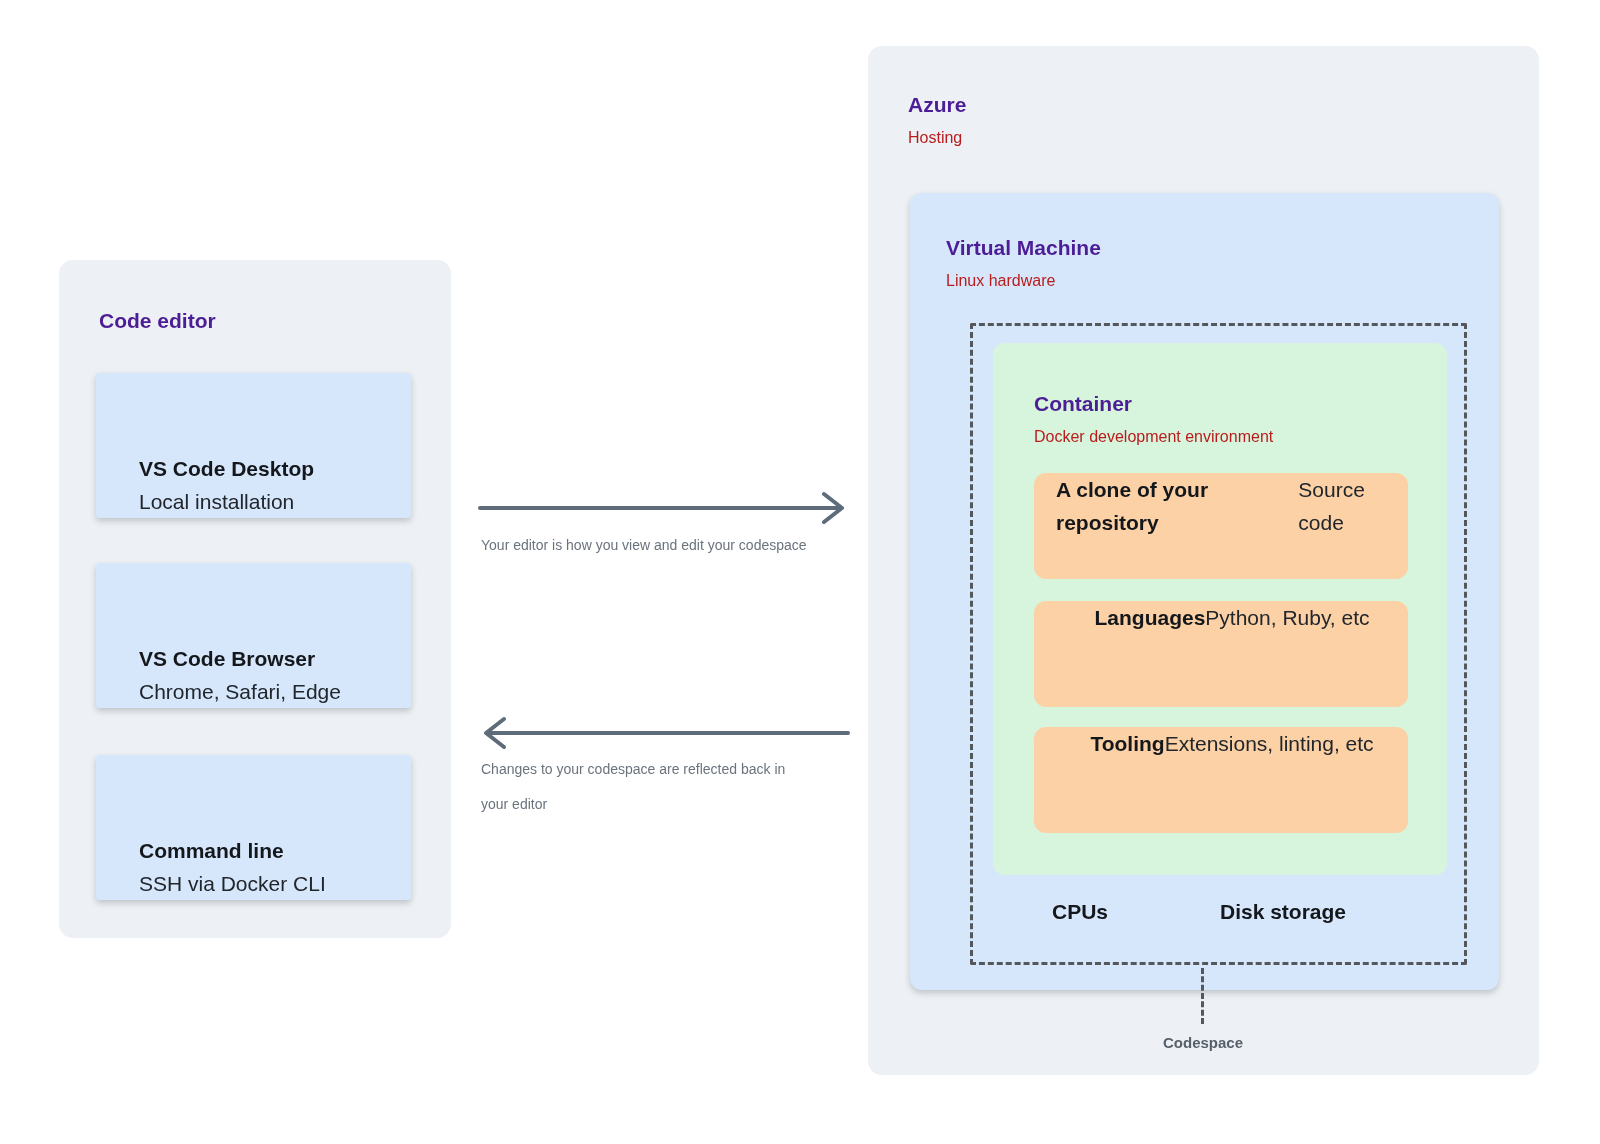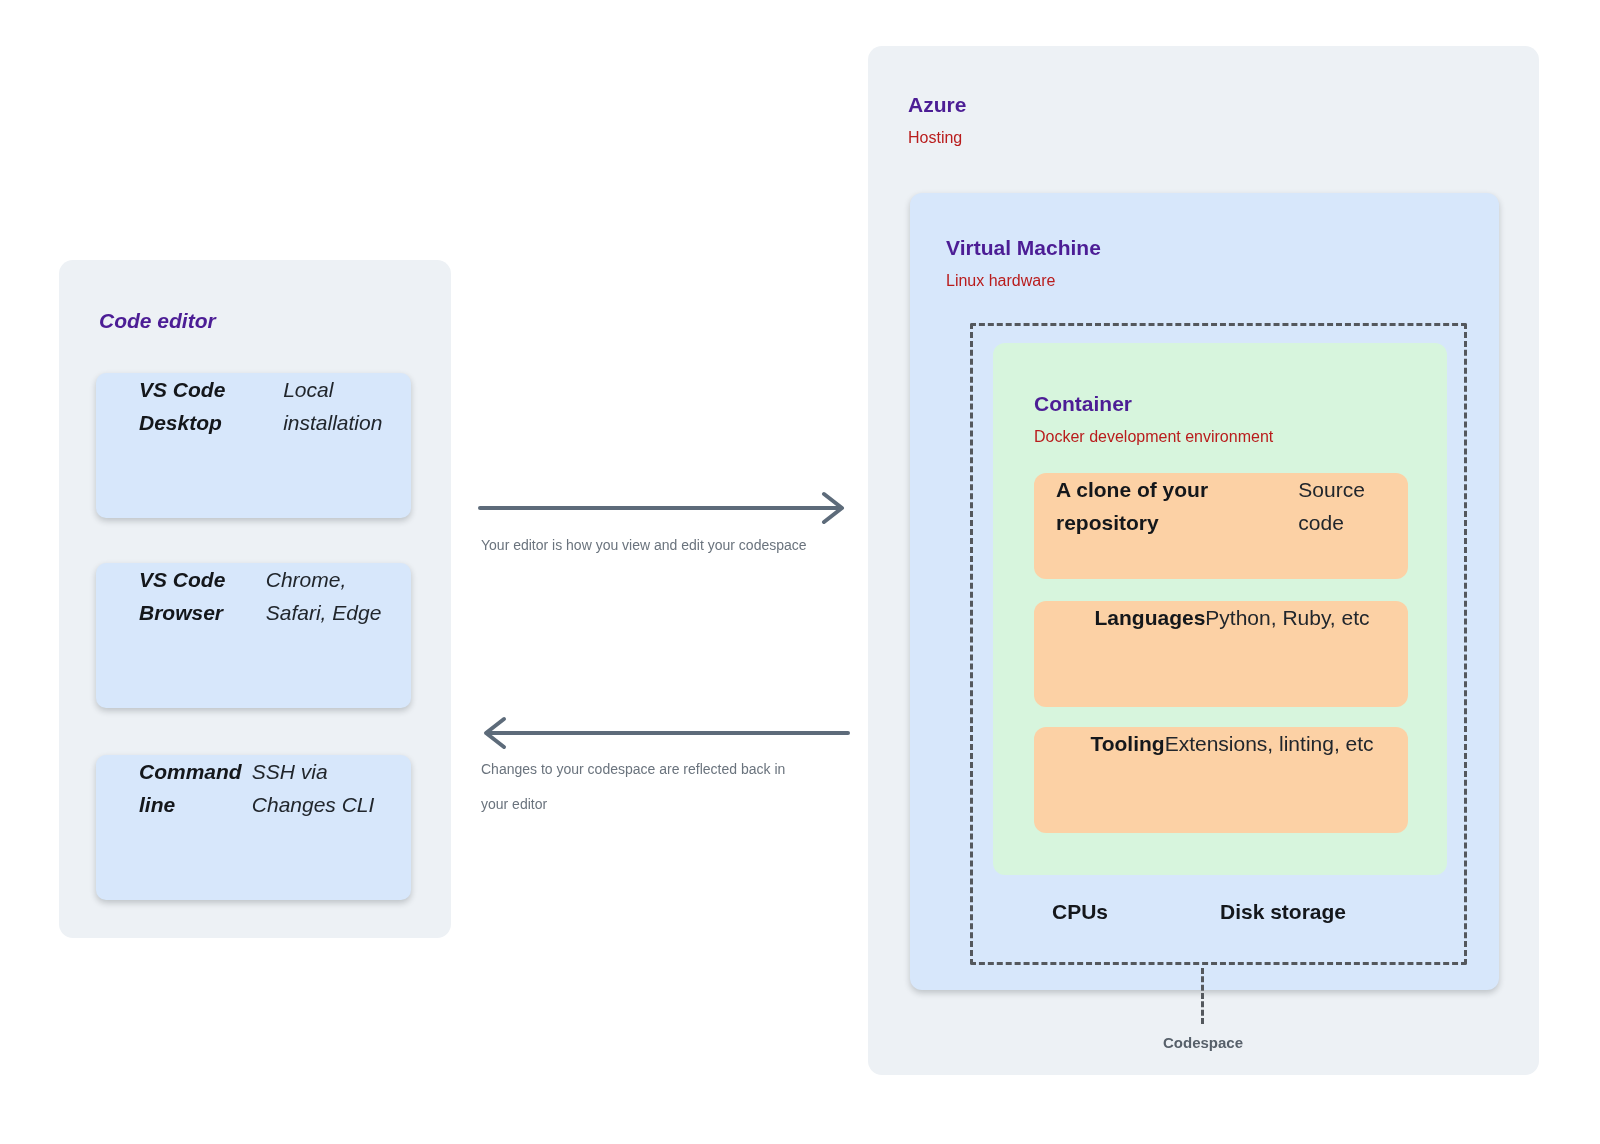--- a/index.html
+++ b/index.html
@@ -16,24 +16,24 @@
     overflow: hidden;
   }
   .panel {
     position: absolute;
     background: #edf1f5;
     border-radius: 14px;
   }
   .blue-card {
     position: absolute;
     background: #d7e7fb;
-    border-radius: 10px;
+    border-radius: 4px;
     box-shadow: 0 3px 6px rgba(25,30,36,0.22);
     display: flex;
-    flex-direction: row;
+    flex-direction: column;
     justify-content: flex-end;
   }
   .card-title {
     font-weight: bold;
     font-size: 21px;
     line-height: 33px;
     color: #14171b;
   }
   .card-sub {
     font-size: 21px;
@@ -114,38 +114,38 @@
     font-weight: bold;
     font-size: 15px;
     color: #57606a;
   }
 </style>
 </head>
 <body>
 
 <div class="stage">
 
-  <div class="panel" style="left:59px; top:260px; width:392px; height:678px;font-style:italic;">
+  <div class="panel" style="left:59px; top:260px; width:392px; height:678px;">
     <div class="header-block" style="left:40px; top:44px;">
       <div class="header-title">Code editor</div>
     </div>
 
     <div class="blue-card" style="left:37px; top:113px; width:315px; height:145px; padding-left:43px;">
       <div class="card-title">VS Code Desktop</div>
       <div class="card-sub">Local installation</div>
     </div>
 
     <div class="blue-card" style="left:37px; top:303px; width:315px; height:145px; padding-left:43px;">
       <div class="card-title">VS Code Browser</div>
       <div class="card-sub">Chrome, Safari, Edge</div>
     </div>
 
     <div class="blue-card" style="left:37px; top:495px; width:315px; height:145px; padding-left:43px;">
       <div class="card-title">Command line</div>
-      <div class="card-sub">SSH via Changes CLI</div>
+      <div class="card-sub">SSH via Docker CLI</div>
     </div>
   </div>
 
   <svg class="arrow-svg" style="left:478px; top:490px;" width="372" height="36" viewBox="0 0 372 36">
     <path d="M2 18 H362" stroke="#5d6b7a" stroke-width="4" fill="none" stroke-linecap="round"></path>
     <path d="M346 4 L364 18 L346 32" stroke="#5d6b7a" stroke-width="4" fill="none" stroke-linecap="round" stroke-linejoin="round"></path>
   </svg>
   <div class="flow-text" style="left:481px; top:528px;">Your editor is how you view and edit your codespace</div>
 
   <svg class="arrow-svg" style="left:478px; top:715px;" width="372" height="36" viewBox="0 0 372 36">

